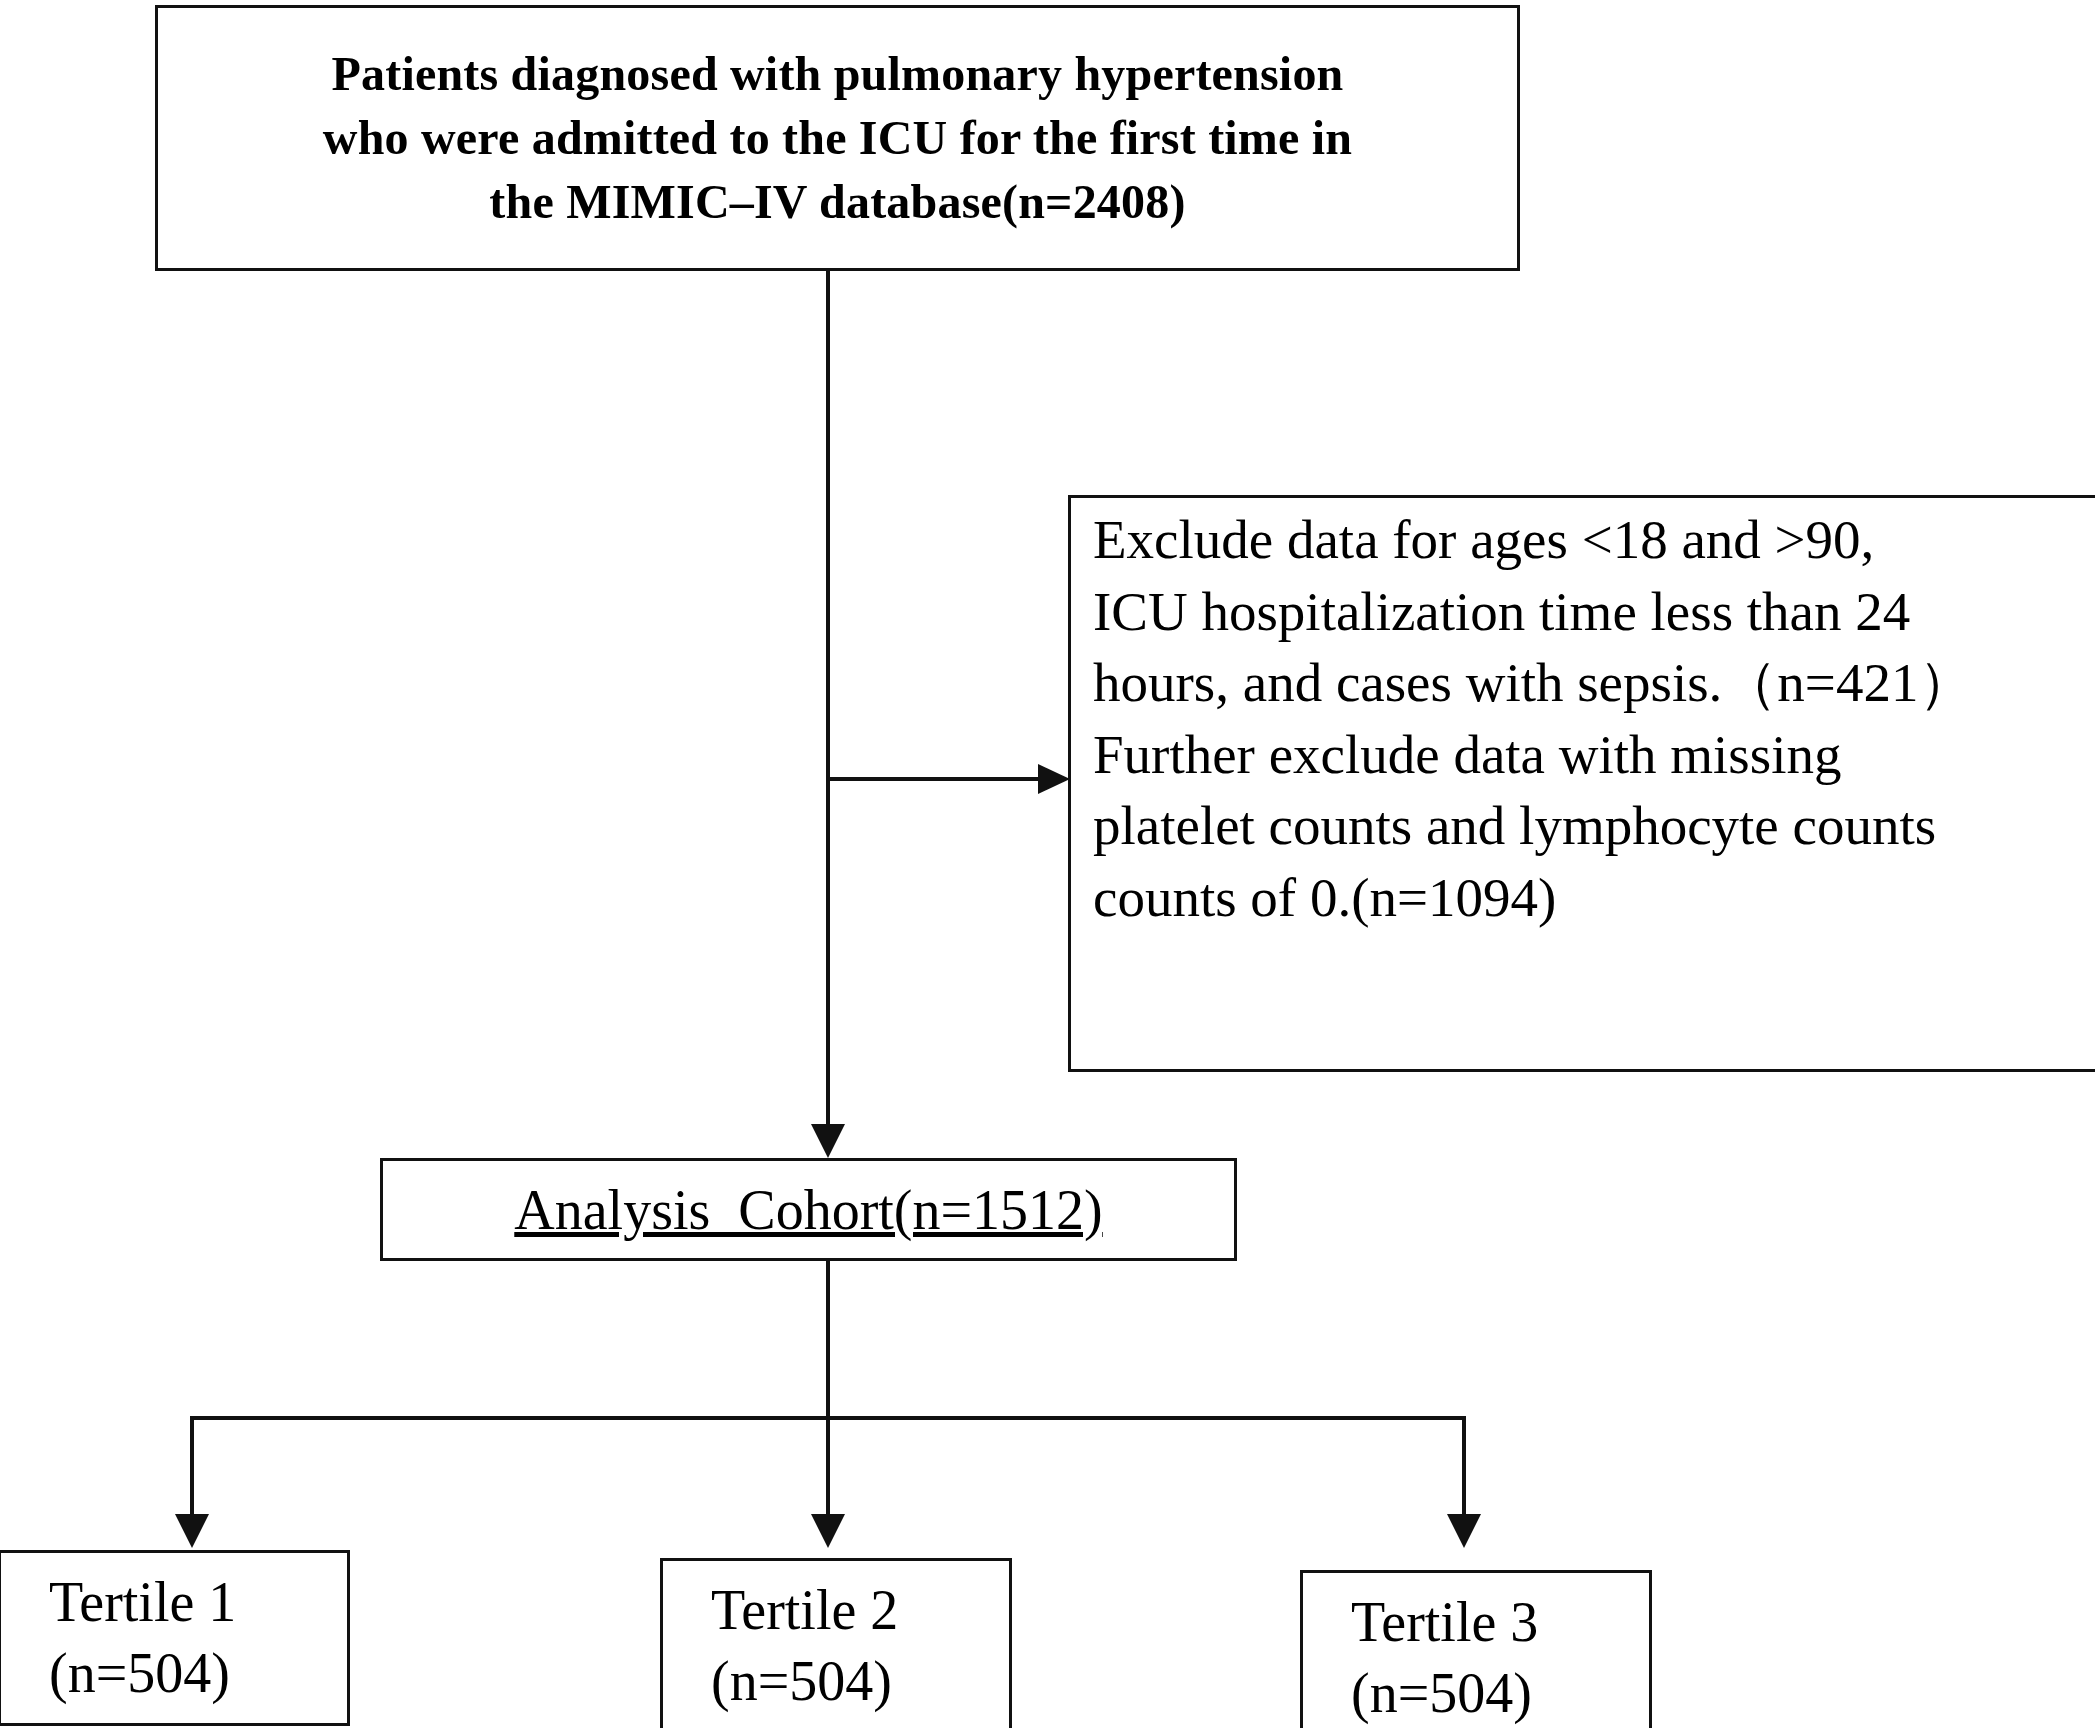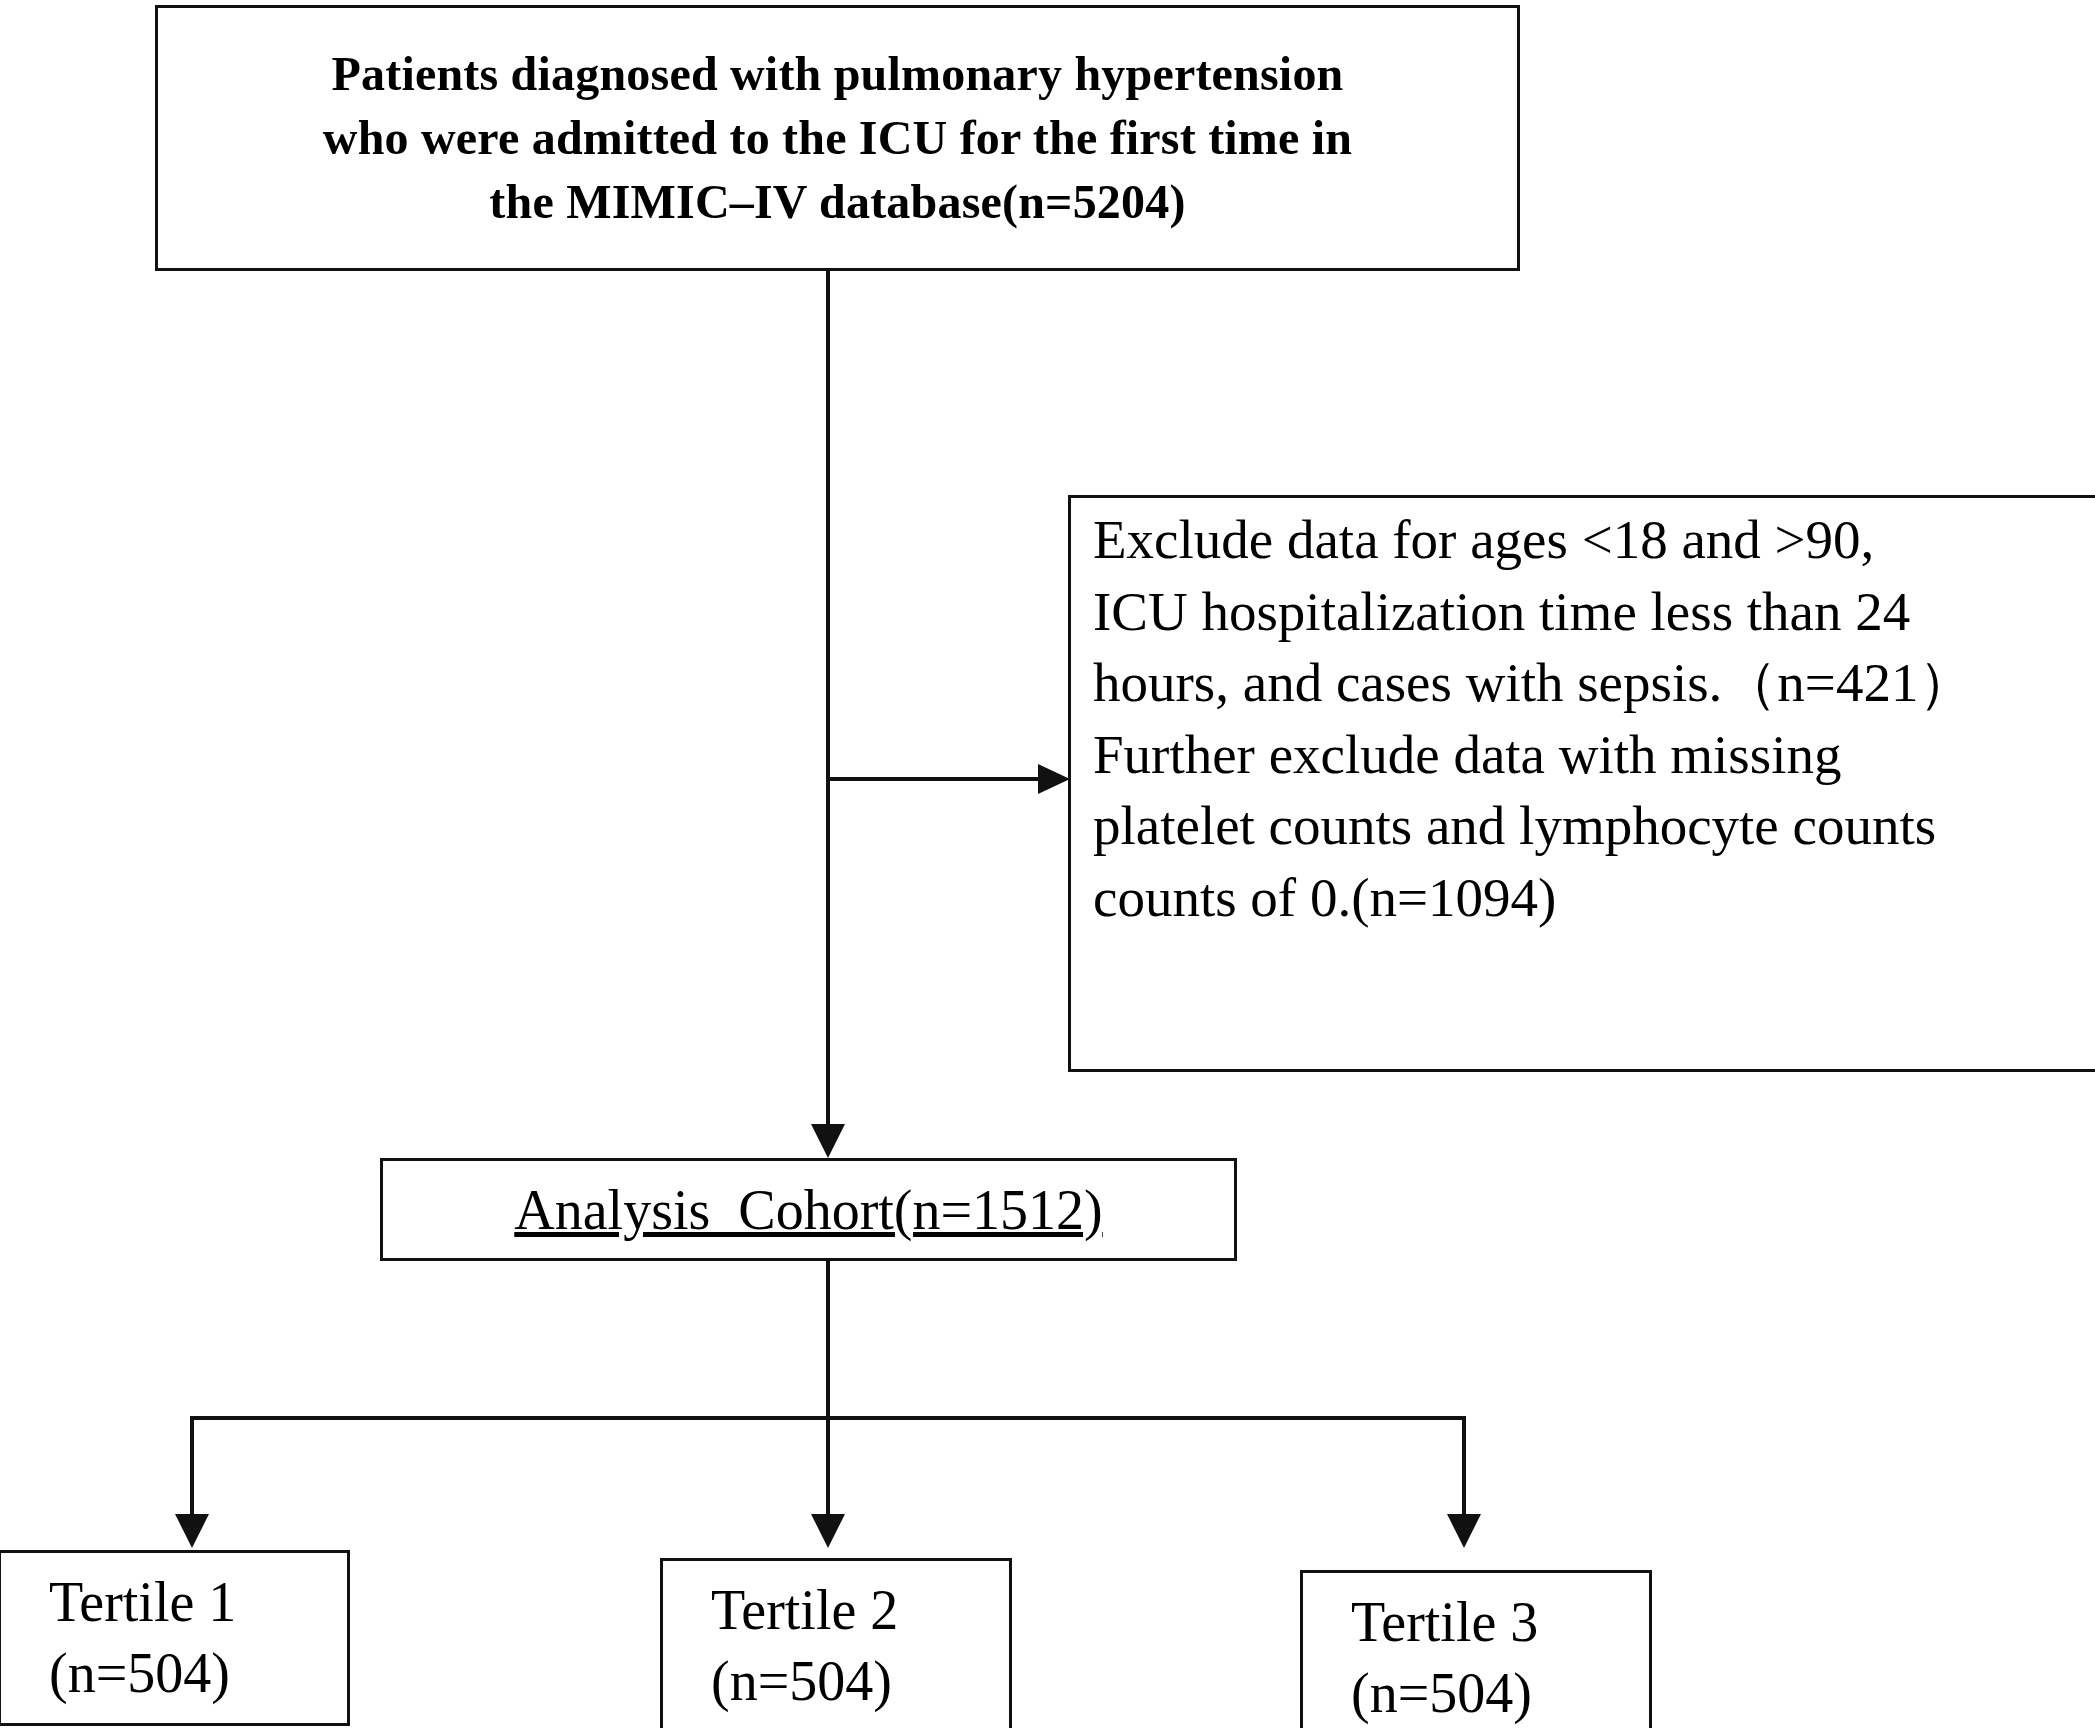--- a/index.html
+++ b/index.html
@@ -126,21 +126,21 @@
   }
 </style>
 </head>
 <body>
 
 <div id="canvas">
 
   <div class="node" id="box-source">
     <span class="line">Patients diagnosed with pulmonary hypertension</span>
     <span class="line">who were admitted to the ICU for the first time in</span>
-    <span class="line">the MIMIC–IV database(n=5204)</span>
+    <span class="line">the MIMIC–IV database(n=2408)</span>
   </div>
 
   <div class="vline" style="left:826px; top:270px; height:855px;"></div>
   <div class="arrow-down" style="left:811px; top:1124px;"></div>
 
   <div class="hline" style="left:828px; top:777px; width:212px;"></div>
   <div class="arrow-right" style="left:1038px; top:764px;"></div>
 
   <div class="node" id="box-exclusion">
     <span class="line">Exclude data for ages &lt;18 and &gt;90,</span>

